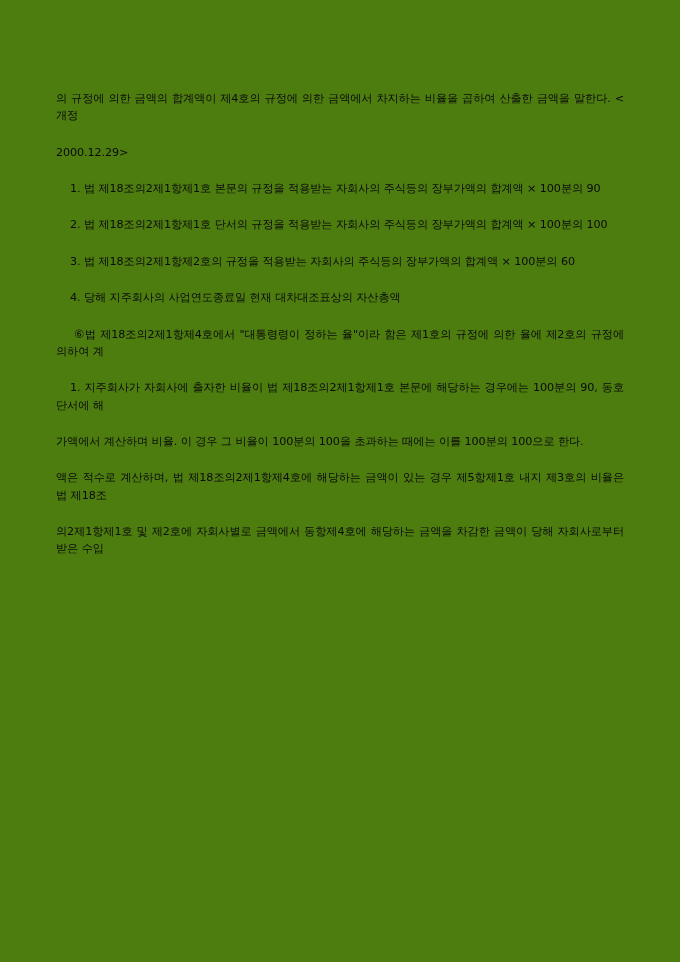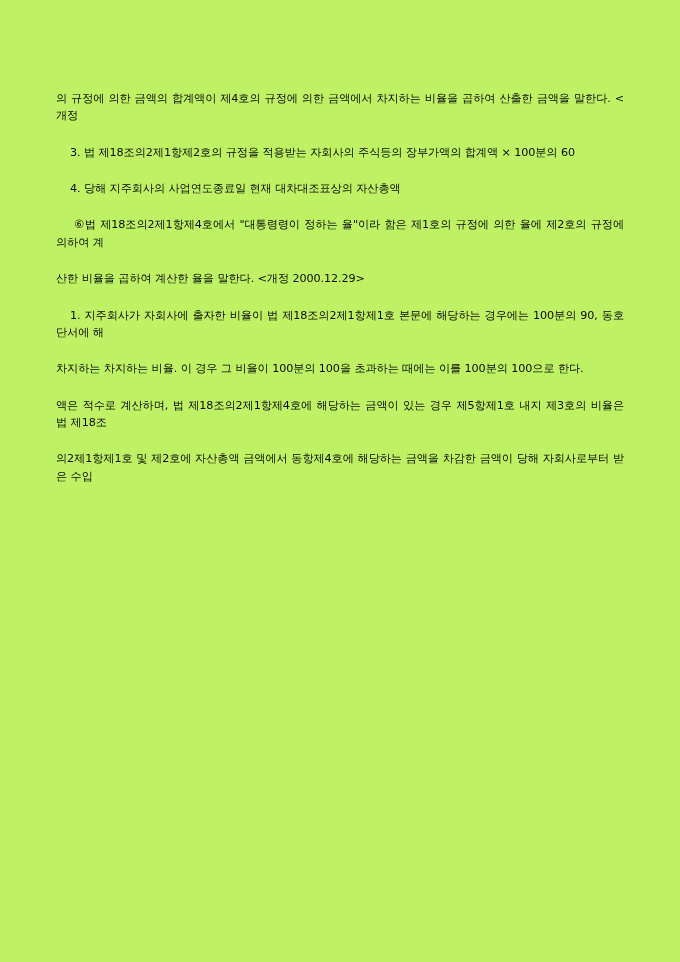--- a/index.html
+++ b/index.html
@@ -12,21 +12,21 @@
     background: #ffffff;
     font-family: "DejaVu Sans", sans-serif;
     color: #000000;
   }
   .page {
     position: relative;
     width: 680px;
     height: 962px;
     box-sizing: border-box;
     padding: 90px 56px 40px 56px;
-    background: #bef264;
+    background: #4d7c0f;
   }
   .doc-body {
     font-size: 11.2px;
     line-height: 1.55;
     letter-spacing: -0.1px;
     color: #0a0a0a;
   }
   .para {
     margin: 0 0 16px 0;
     text-align: justify;
@@ -42,23 +42,25 @@
     margin-bottom: 19px;
   }
 </style>
 </head>
 <body>
 
 <div class="page">
   <div class="doc-body">
 
     <p class="para gap-lg">의 규정에 의한 금액의 합계액이 제4호의 규정에 의한 금액에서 차지하는 비율을 곱하여 산출한 금액을 말한다. &lt;개정</p>
+    <p class="para gap-lg">2000.12.29&gt;</p>
+    <p class="para indent gap-lg">1. 법 제18조의2제1항제1호 본문의 규정을 적용받는 자회사의 주식등의 장부가액의 합계액 × 100분의 90</p>
+    <p class="para indent gap-lg">2. 법 제18조의2제1항제1호 단서의 규정을 적용받는 자회사의 주식등의 장부가액의 합계액 × 100분의 100</p>
     <p class="para indent gap-lg">3. 법 제18조의2제1항제2호의 규정을 적용받는 자회사의 주식등의 장부가액의 합계액 × 100분의 60</p>
     <p class="para indent gap-lg">4. 당해 지주회사의 사업연도종료일 현재 대차대조표상의 자산총액</p>
     <p class="para indent2 gap-lg">⑥법 제18조의2제1항제4호에서 "대통령령이 정하는 율"이라 함은 제1호의 규정에 의한 율에 제2호의 규정에 의하여 계</p>
-    <p class="para gap-lg">산한 비율을 곱하여 계산한 율을 말한다. &lt;개정 2000.12.29&gt;</p>
     <p class="para indent gap-lg">1. 지주회사가 자회사에 출자한 비율이 법 제18조의2제1항제1호 본문에 해당하는 경우에는 100분의 90, 동호 단서에 해</p>
-    <p class="para gap-lg">차지하는 차지하는 비율. 이 경우 그 비율이 100분의 100을 초과하는 때에는 이를 100분의 100으로 한다.</p>
+    <p class="para gap-lg">가액에서 계산하며 비율. 이 경우 그 비율이 100분의 100을 초과하는 때에는 이를 100분의 100으로 한다.</p>
     <p class="para gap-lg">액은 적수로 계산하며, 법 제18조의2제1항제4호에 해당하는 금액이 있는 경우 제5항제1호 내지 제3호의 비율은 법 제18조</p>
-    <p class="para gap-lg">의2제1항제1호 및 제2호에 자산총액 금액에서 동항제4호에 해당하는 금액을 차감한 금액이 당해 자회사로부터 받은 수입</p>
+    <p class="para gap-lg">의2제1항제1호 및 제2호에 자회사별로 금액에서 동항제4호에 해당하는 금액을 차감한 금액이 당해 자회사로부터 받은 수입</p>
 
   </div>
 </div>
 
 </body></html>

